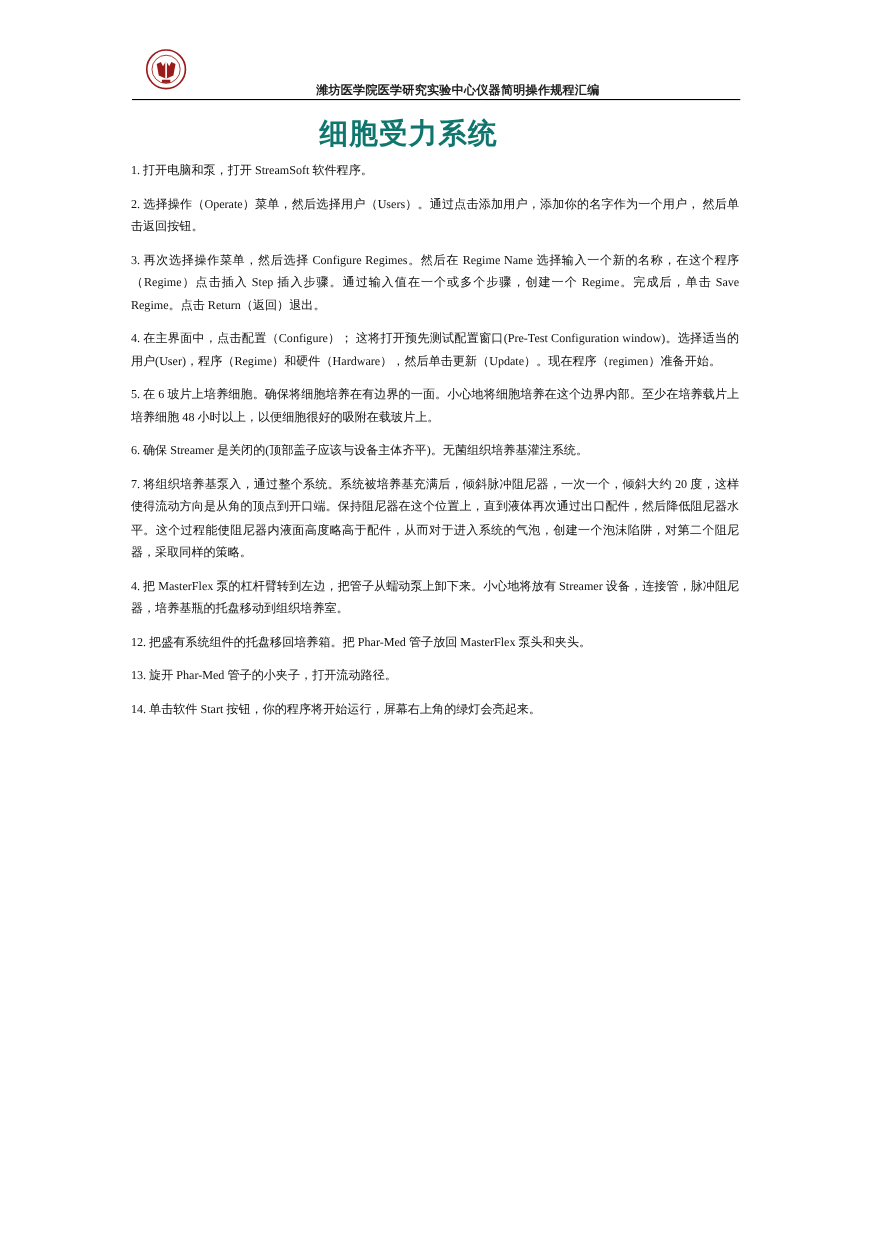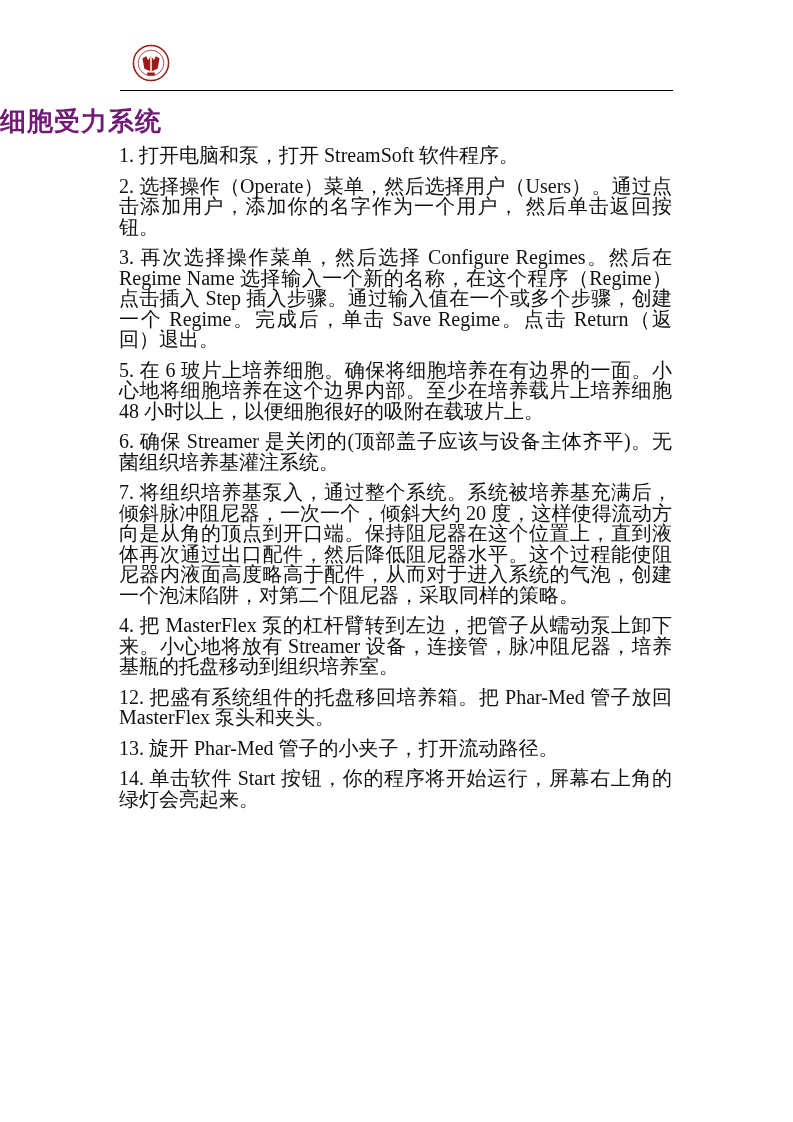--- a/index.html
+++ b/index.html
@@ -3,45 +3,47 @@
   <meta charset="utf-8">
   <style>
     html, body { margin: 0; padding: 0; background: #ffffff; }
     body { width: 793px; height: 1122px; position: relative; overflow: hidden;
            font-family: "Liberation Serif", "DejaVu Serif", serif; color: #111; }
     .header { position: absolute; left: 120px; top: 40px; width: 553px; height: 51px; }
     .logo { position: absolute; left: 12px; top: 4px; width: 38px; height: 38px; }
     .header-title { position: absolute; right: 128px; top: 34px; font-family: "DejaVu Sans", "Liberation Sans", sans-serif;
                     font-size: 11px; font-weight: bold; color: #222; letter-spacing: 0.2px; white-space: nowrap; }
     .header-rule { position: absolute; left: 0; right: 0; bottom: 0; height: 0; border-top: 1.2px solid #000; }
-    .doc-title { position: absolute; left: 0; width: 743px; top: 104px; 
-                 font-family: "DejaVu Sans", "Liberation Sans", sans-serif; font-size: 26px; font-weight: bold; color: #701a75; letter-spacing: 1px; }
+    .doc-title { position: absolute; left: 0; width: 743px; top: 104px; text-align: center;
+                 font-family: "DejaVu Sans", "Liberation Sans", sans-serif; font-size: 26px; font-weight: bold; color: #0f766e; letter-spacing: 1px; }
     .content { position: absolute; left: 119px; top: 145px; width: 553px; }
-    .step { font-size: 20px; line-height: 20.5px; margin: 0 0 10px 0; text-align: justify; color: #111; }
+    .step { font-size: 11px; line-height: 20.5px; margin: 0 0 10px 0; text-align: justify; color: #111; }
   </style>
 </head>
 <body>
 
 <div class="header">
   <svg class="logo" viewBox="0 0 40 40">
     <circle cx="20" cy="20" r="18.5" fill="#fff" stroke="#9b1b1b" stroke-width="1.6"></circle>
     <circle cx="20" cy="20" r="13.5" fill="none" stroke="#9b1b1b" stroke-width="0.8"></circle>
     <path d="M11 15 L15 13 L17 17 L20 12 L23 17 L25 13 L29 15 L27 26 L20 29 L13 26 Z" fill="#9b1b1b"></path>
     <rect x="19.2" y="11" width="1.6" height="18" fill="#fff"></rect>
     <rect x="16" y="30" width="8" height="3" fill="#9b1b1b"></rect>
   </svg>
+  <div class="header-title">潍坊医学院医学研究实验中心仪器简明操作规程汇编</div>
   <div class="header-rule"></div>
 </div>
 
 <div class="doc-title">细胞受力系统</div>
 
 <div class="content">
   <p class="step">1. 打开电脑和泵，打开 StreamSoft 软件程序。</p>
   <p class="step">2. 选择操作（Operate）菜单，然后选择用户（Users）。通过点击添加用户，添加你的名字作为一个用户， 然后单击返回按钮。</p>
   <p class="step">3. 再次选择操作菜单，然后选择 Configure Regimes。然后在 Regime Name 选择输入一个新的名称，在这个程序（Regime）点击插入 Step 插入步骤。通过输入值在一个或多个步骤，创建一个 Regime。完成后，单击 Save Regime。点击 Return（返回）退出。</p>
+  <p class="step">4. 在主界面中，点击配置（Configure）； 这将打开预先测试配置窗口(Pre-Test Configuration window)。选择适当的用户(User)，程序（Regime）和硬件（Hardware），然后单击更新（Update）。现在程序（regimen）准备开始。</p>
   <p class="step">5. 在 6 玻片上培养细胞。确保将细胞培养在有边界的一面。小心地将细胞培养在这个边界内部。至少在培养载片上培养细胞 48 小时以上，以便细胞很好的吸附在载玻片上。</p>
   <p class="step">6. 确保 Streamer 是关闭的(顶部盖子应该与设备主体齐平)。无菌组织培养基灌注系统。</p>
   <p class="step">7. 将组织培养基泵入，通过整个系统。系统被培养基充满后，倾斜脉冲阻尼器，一次一个，倾斜大约 20 度，这样使得流动方向是从角的顶点到开口端。保持阻尼器在这个位置上，直到液体再次通过出口配件，然后降低阻尼器水平。这个过程能使阻尼器内液面高度略高于配件，从而对于进入系统的气泡，创建一个泡沫陷阱，对第二个阻尼器，采取同样的策略。</p>
   <p class="step">4. 把 MasterFlex 泵的杠杆臂转到左边，把管子从蠕动泵上卸下来。小心地将放有 Streamer 设备，连接管，脉冲阻尼器，培养基瓶的托盘移动到组织培养室。</p>
   <p class="step">12. 把盛有系统组件的托盘移回培养箱。把 Phar-Med 管子放回 MasterFlex 泵头和夹头。</p>
   <p class="step">13. 旋开 Phar-Med 管子的小夹子，打开流动路径。</p>
   <p class="step">14. 单击软件 Start 按钮，你的程序将开始运行，屏幕右上角的绿灯会亮起来。</p>
 </div>
 
 </body></html>

